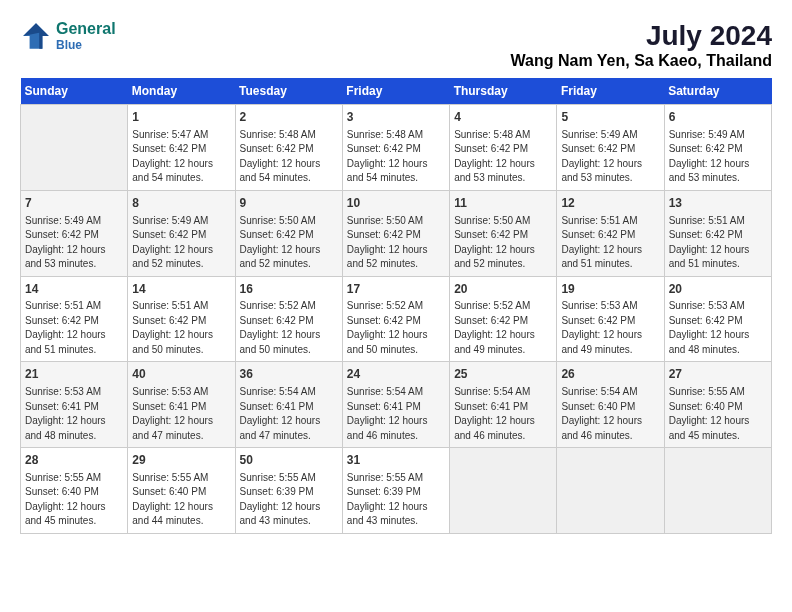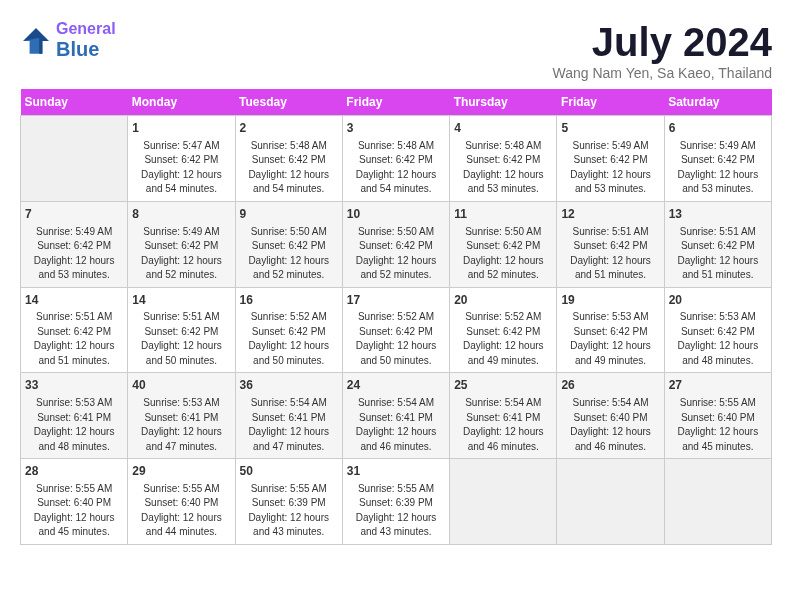--- a/index.html
+++ b/index.html
@@ -22,35 +22,36 @@
       gap: 4px;
     }
     .logo-icon {
       width: 32px;
       height: 32px;
     }
     .title-area {
       text-align: right;
     }
     .main-title {
-      font-size: 40px;
+      font-size: 28px;
       font-weight: bold;
       color: #1a1a2e;
     }
     .subtitle {
-      font-size: 14px;
-      color: #737373;
+      font-size: 16px;
+      color: #000000;
+      font-weight: bold;
     }
     table {
       width: 100%;
       border-collapse: collapse;
       font-size: 11px;
     }
     th {
-      background: #d946ef;
+      background: #1d4ed8;
       color: #fff;
       padding: 6px 4px;
       text-align: left;
       font-size: 12px;
       font-weight: bold;
     }
     td {
       border: 1px solid #ccc;
       vertical-align: top;
       padding: 4px;
@@ -65,38 +66,37 @@
     .day-num {
       font-weight: bold;
       font-size: 12px;
       display: block;
       margin-bottom: 2px;
     }
     .day-info {
       font-size: 10px;
       line-height: 1.45;
       color: #333;
-      text-align: center;
     }
     tr:nth-child(odd) td { background: #fff; }
     tr:nth-child(even) td { background: #f5f5f5; }
     td.empty { background: #f0f0f0 !important; }
   </style>
 </head>
 <body>
 
 <div class="header">
   <div class="logo">
     <svg class="logo-icon" viewBox="0 0 40 40">
       <polygon points="20,4 36,20 28,20 28,36 12,36 12,20 4,20" fill="#2e6db4"></polygon>
       <polygon points="20,4 36,20 28,20 28,36 24,36 24,16 4,20" fill="#1a4a8a"></polygon>
     </svg>
     <div>
-      <div style="font-size:16px;font-weight:bold;color:#8b5cf6;">General</div>
-      <div style="font-size:20px;font-weight:bold;color:#2e6db4;">Blue</div>
+      <div style="font-size:16px;font-weight:bold;color:#0f766e;">General</div>
+      <div style="font-size:12px;font-weight:bold;color:#2e6db4;">Blue</div>
     </div>
   </div>
   <div class="title-area">
     <div class="main-title">July 2024</div>
     <div class="subtitle">Wang Nam Yen, Sa Kaeo, Thailand</div>
   </div>
 </div>
 
 <table>
   <thead>
@@ -193,21 +193,21 @@
           <span class="day-num">19</span>
           <div class="day-info">Sunrise: 5:53 AM<br>Sunset: 6:42 PM<br>Daylight: 12 hours and 49 minutes.</div>
         </td>
         <td>
           <span class="day-num">20</span>
           <div class="day-info">Sunrise: 5:53 AM<br>Sunset: 6:42 PM<br>Daylight: 12 hours and 48 minutes.</div>
         </td>
       </tr>
       <tr>
         <td>
-          <span class="day-num">33</span>
+          <span class="day-num">21</span>
           <div class="day-info">Sunrise: 5:53 AM<br>Sunset: 6:41 PM<br>Daylight: 12 hours and 48 minutes.</div>
         </td>
         <td>
           <span class="day-num">40</span>
           <div class="day-info">Sunrise: 5:53 AM<br>Sunset: 6:41 PM<br>Daylight: 12 hours and 47 minutes.</div>
         </td>
         <td>
           <span class="day-num">36</span>
           <div class="day-info">Sunrise: 5:54 AM<br>Sunset: 6:41 PM<br>Daylight: 12 hours and 47 minutes.</div>
         </td>

